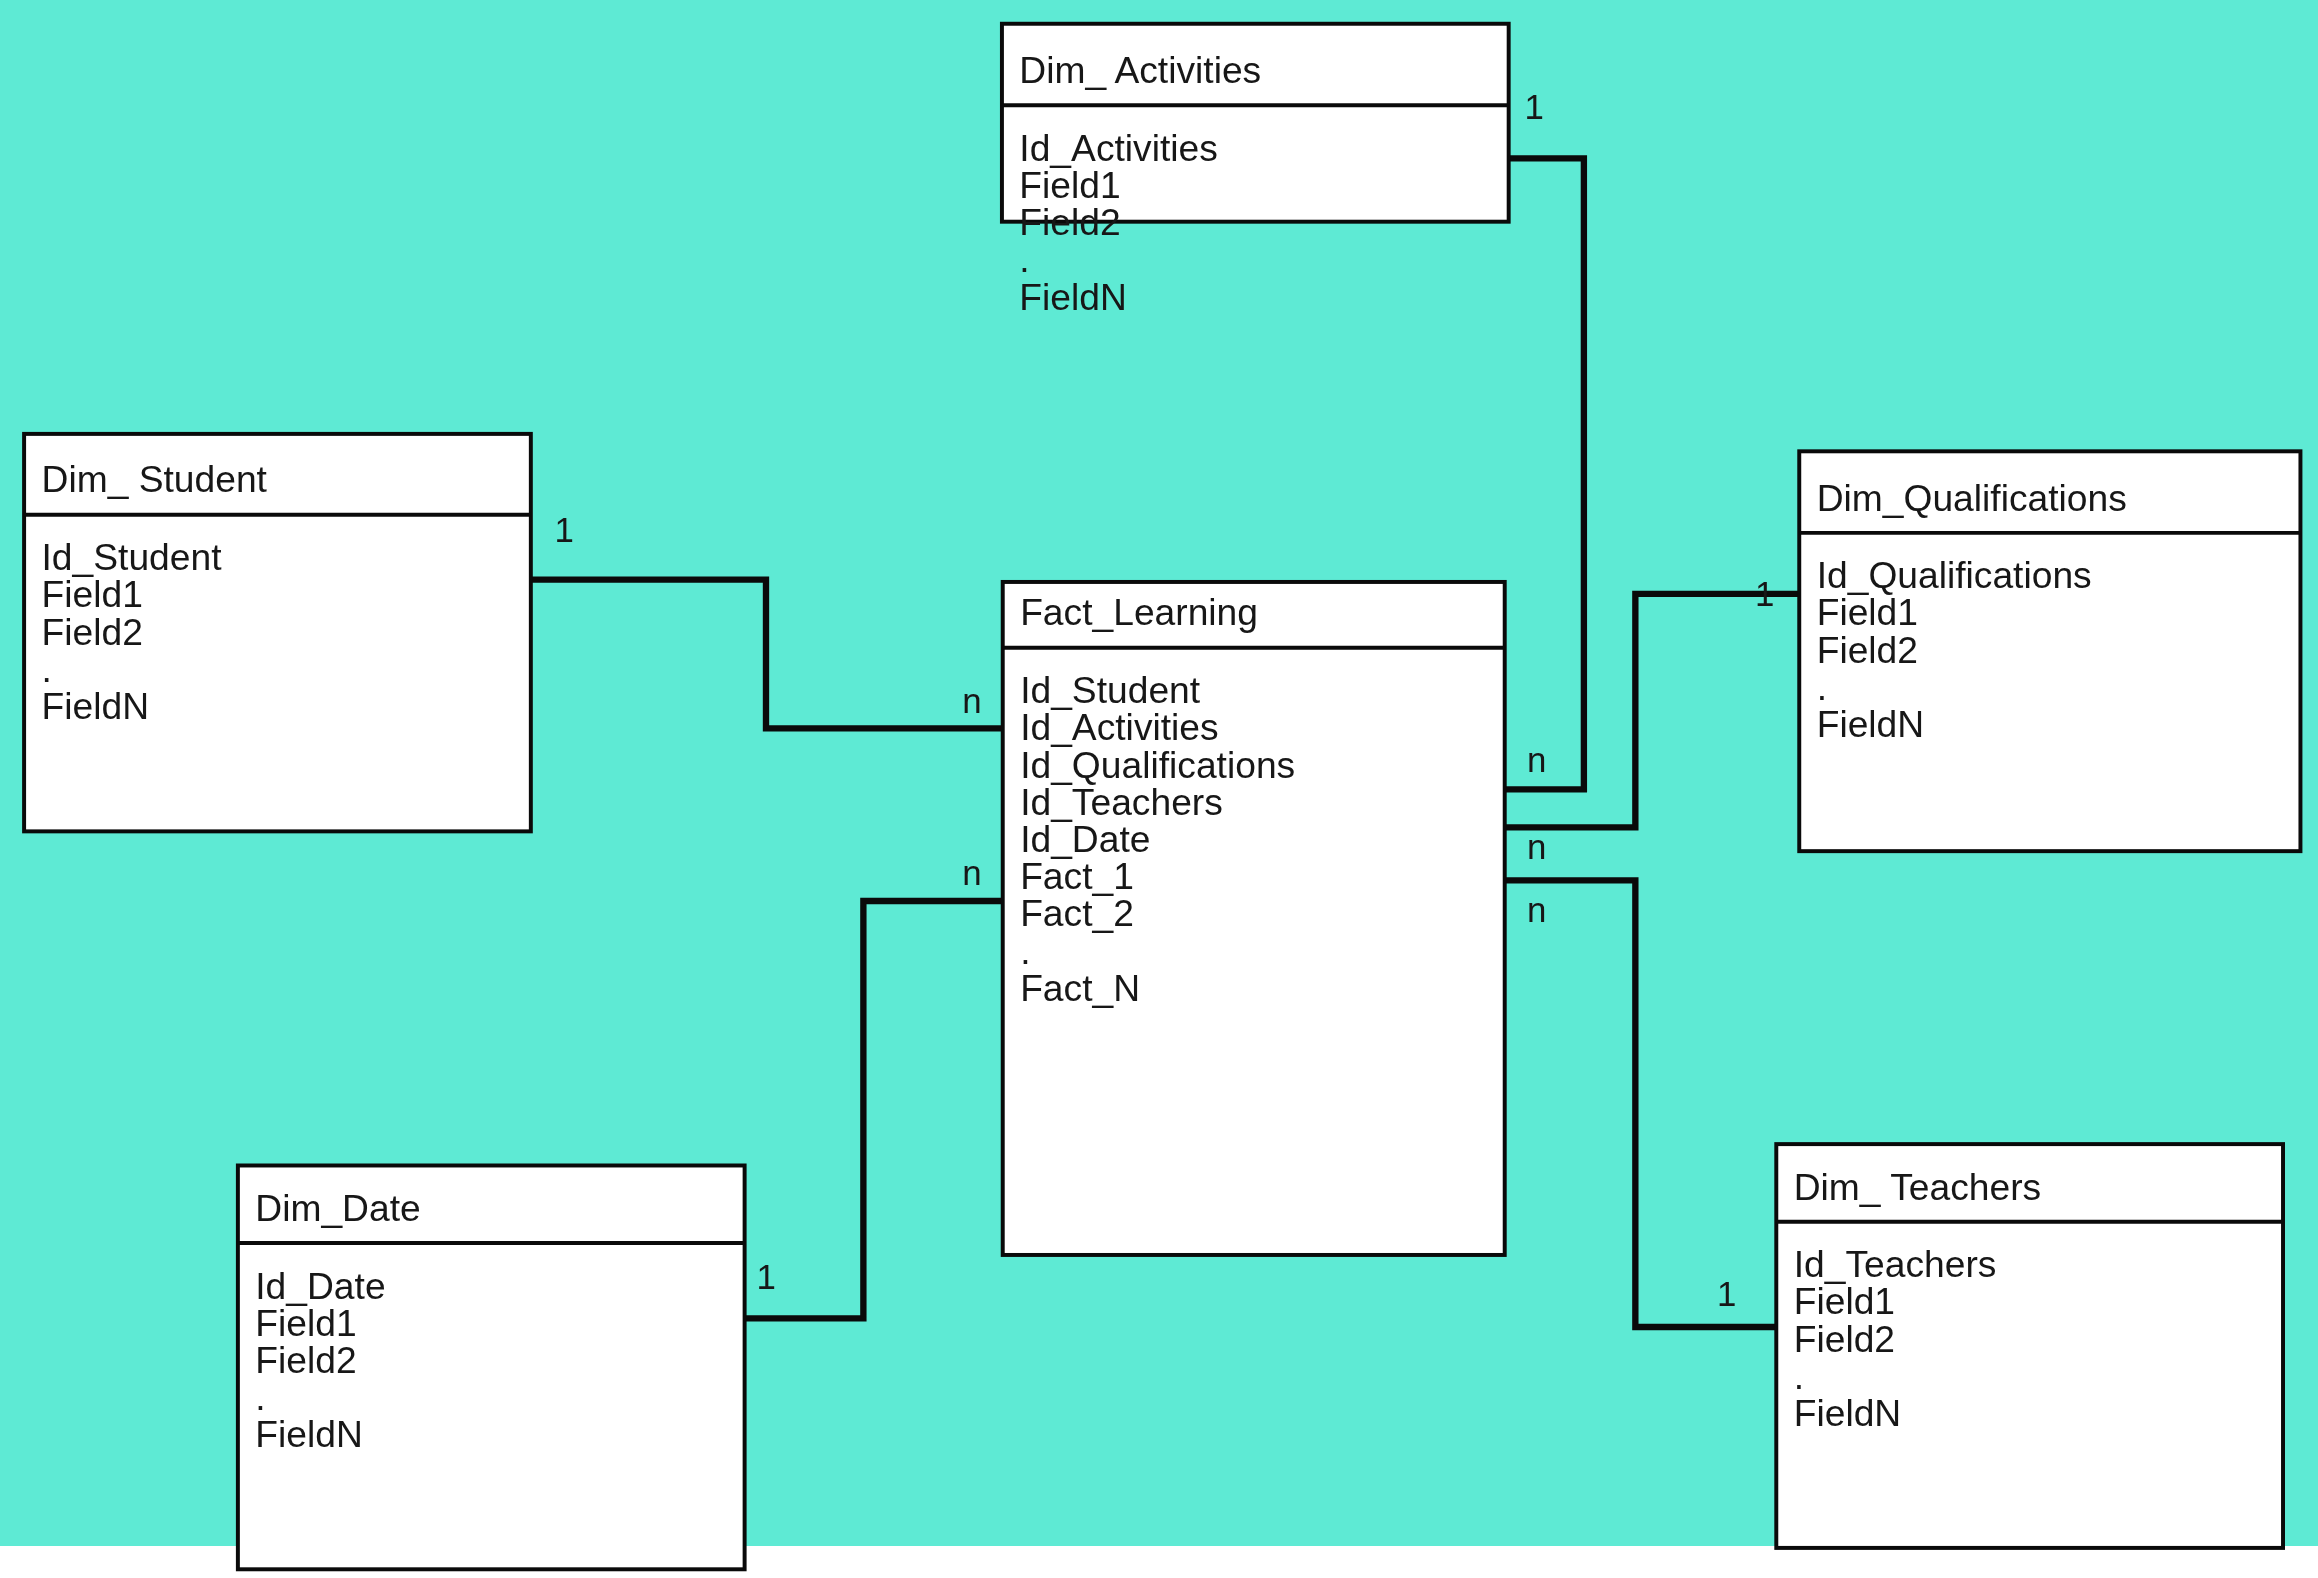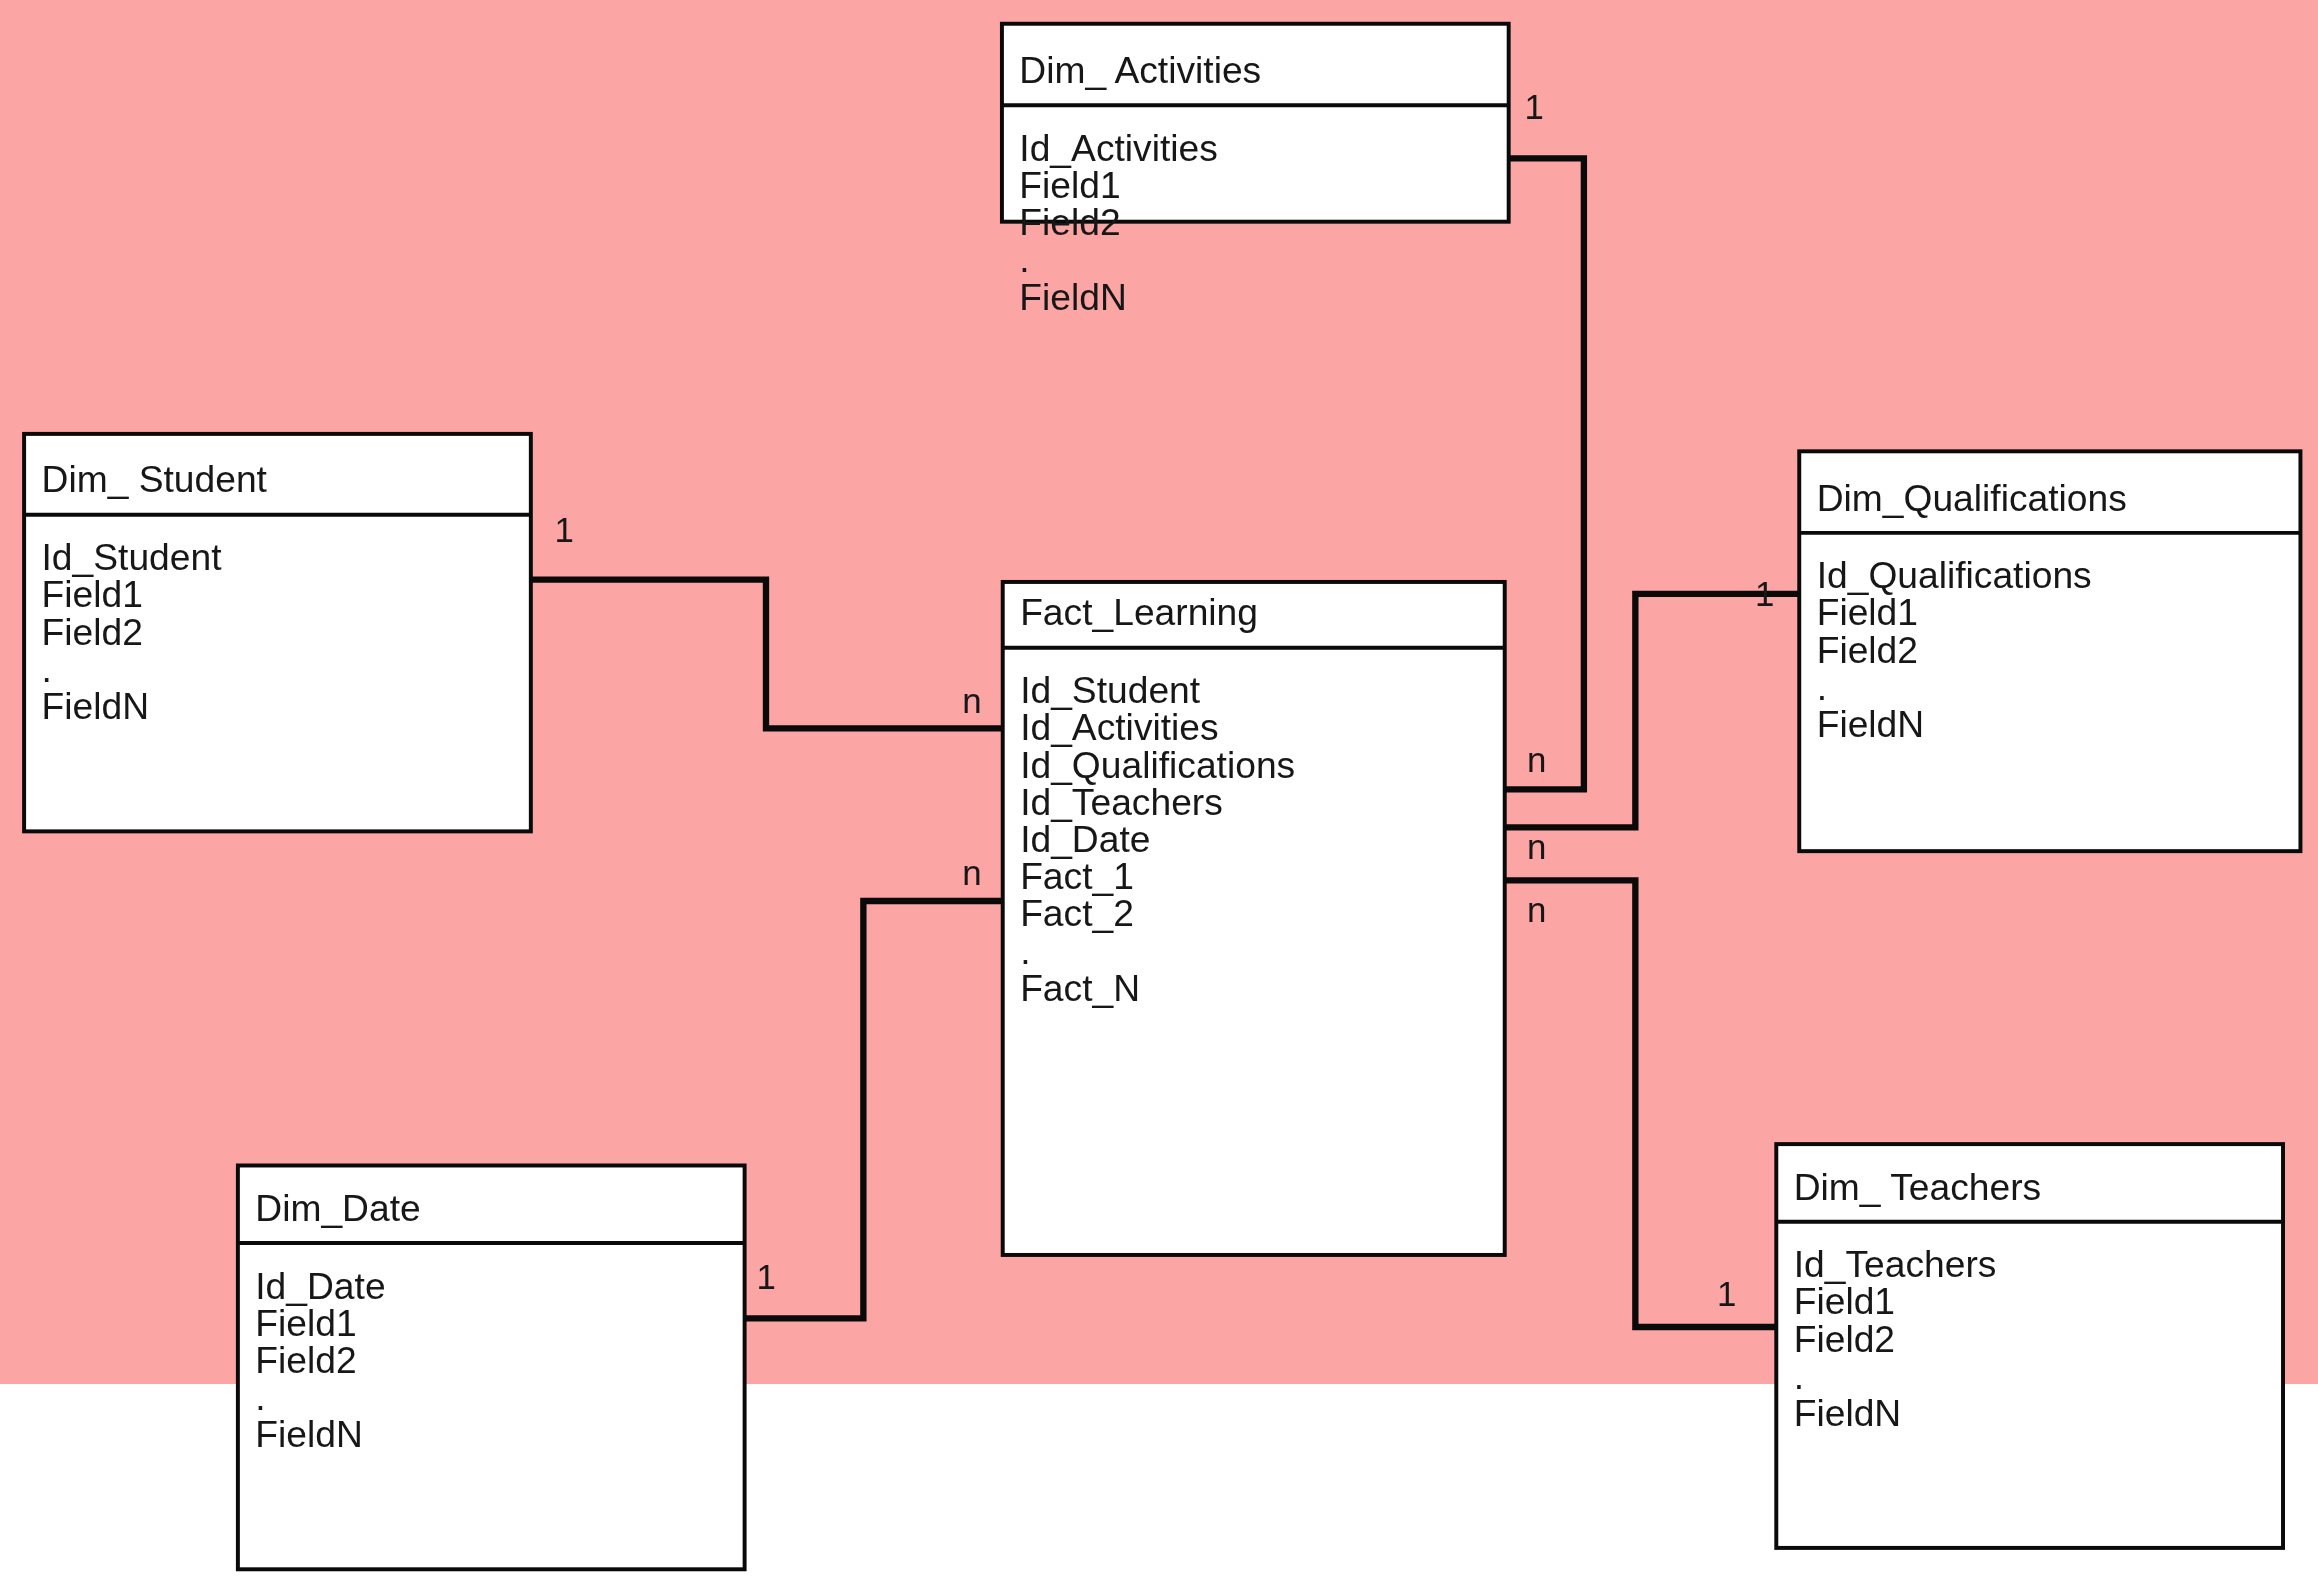--- a/index.html
+++ b/index.html
@@ -9,22 +9,22 @@
   }
   body {
     width: 2319px;
     height: 1578px;
     font-family: "Liberation Sans", sans-serif;
     overflow: hidden;
   }
   #diagram-root {
     position: relative;
     width: 2319px;
-    height: 1384px;
-    background: #fca5a5;
+    height: 1546px;
+    background: #5eead4;
   }
   svg#erd {
     display: block;
     width: 2319px;
     height: 1578px;
   }
   .entity-box-rect {
     fill: #ffffff;
     stroke: #0a0a0a;
     stroke-width: 5;

